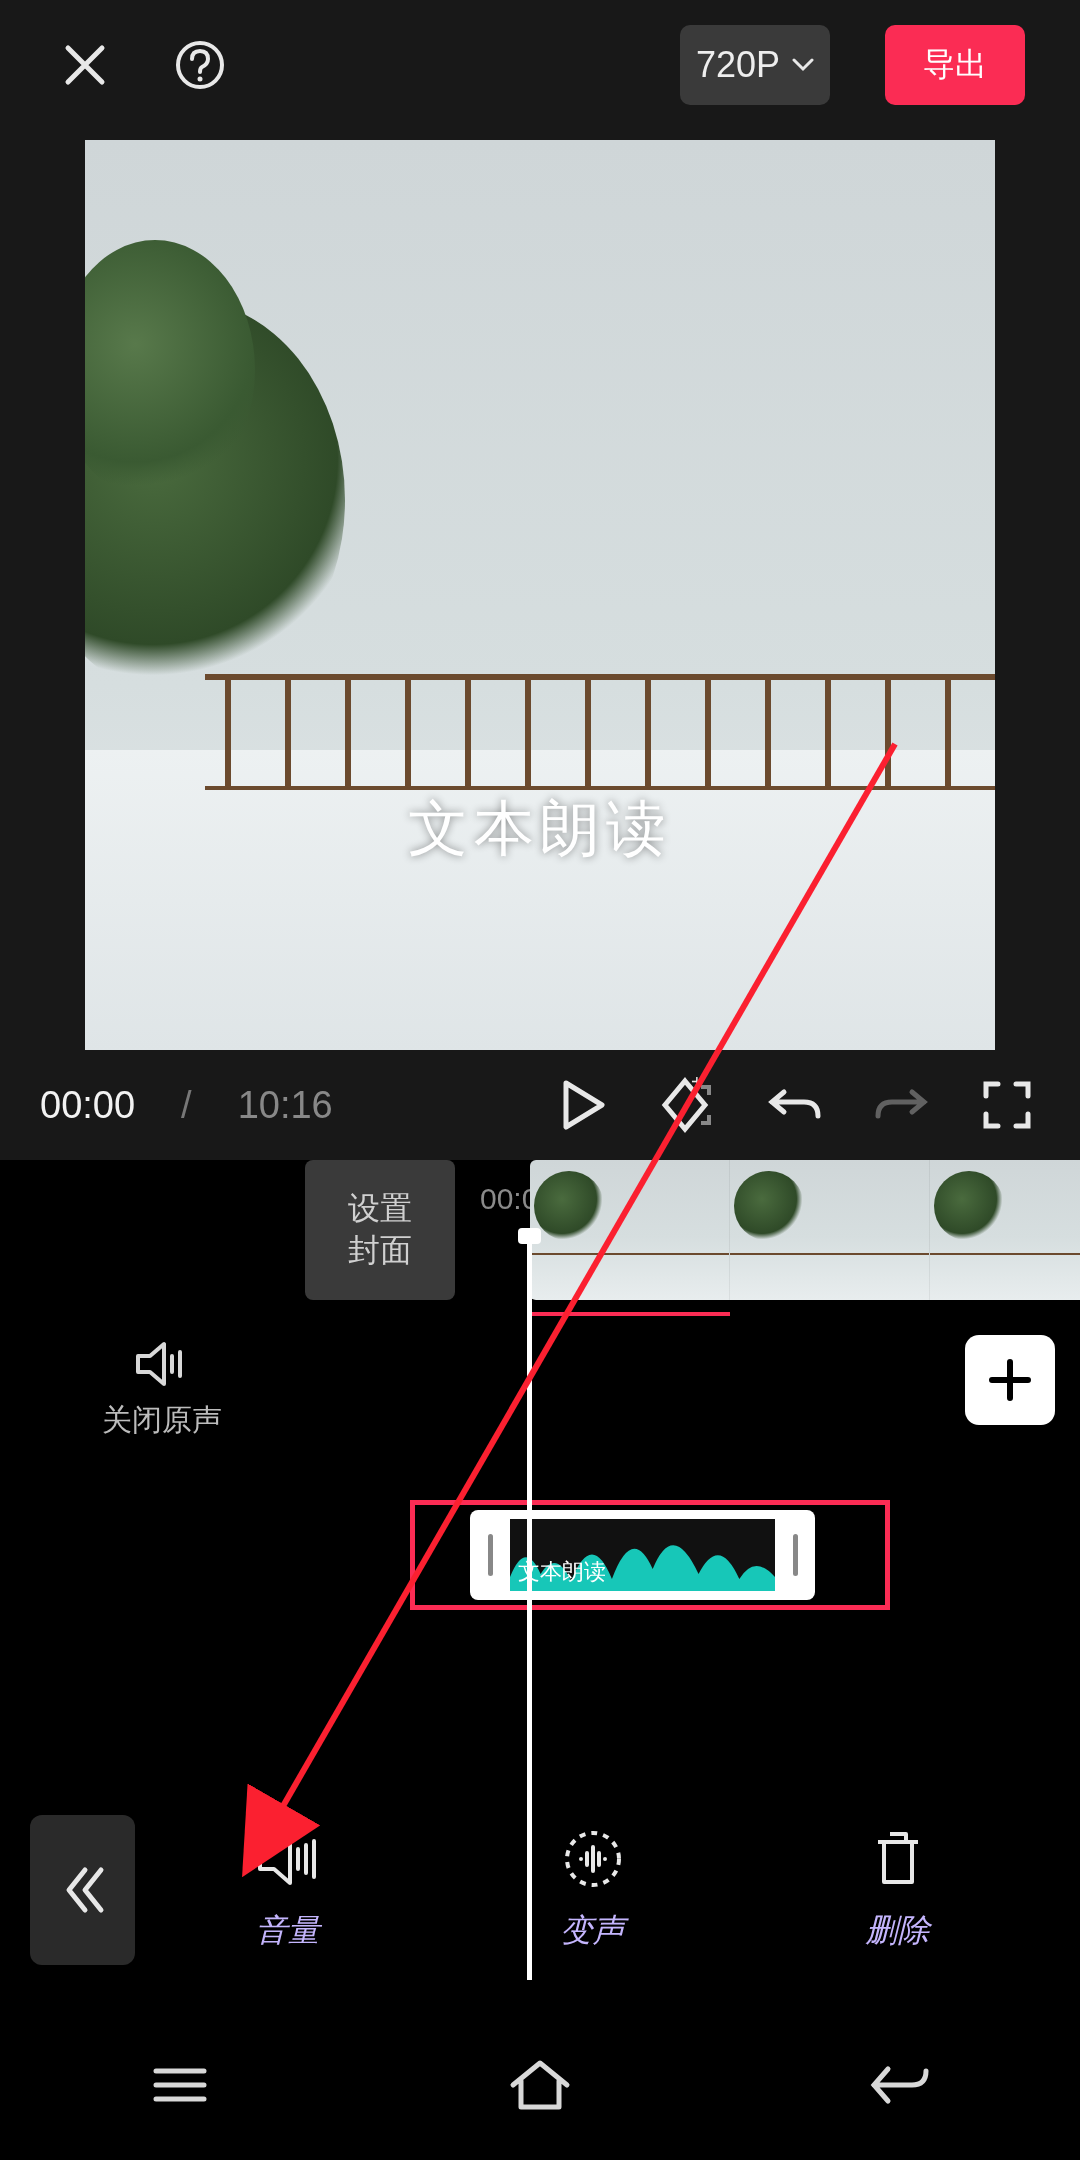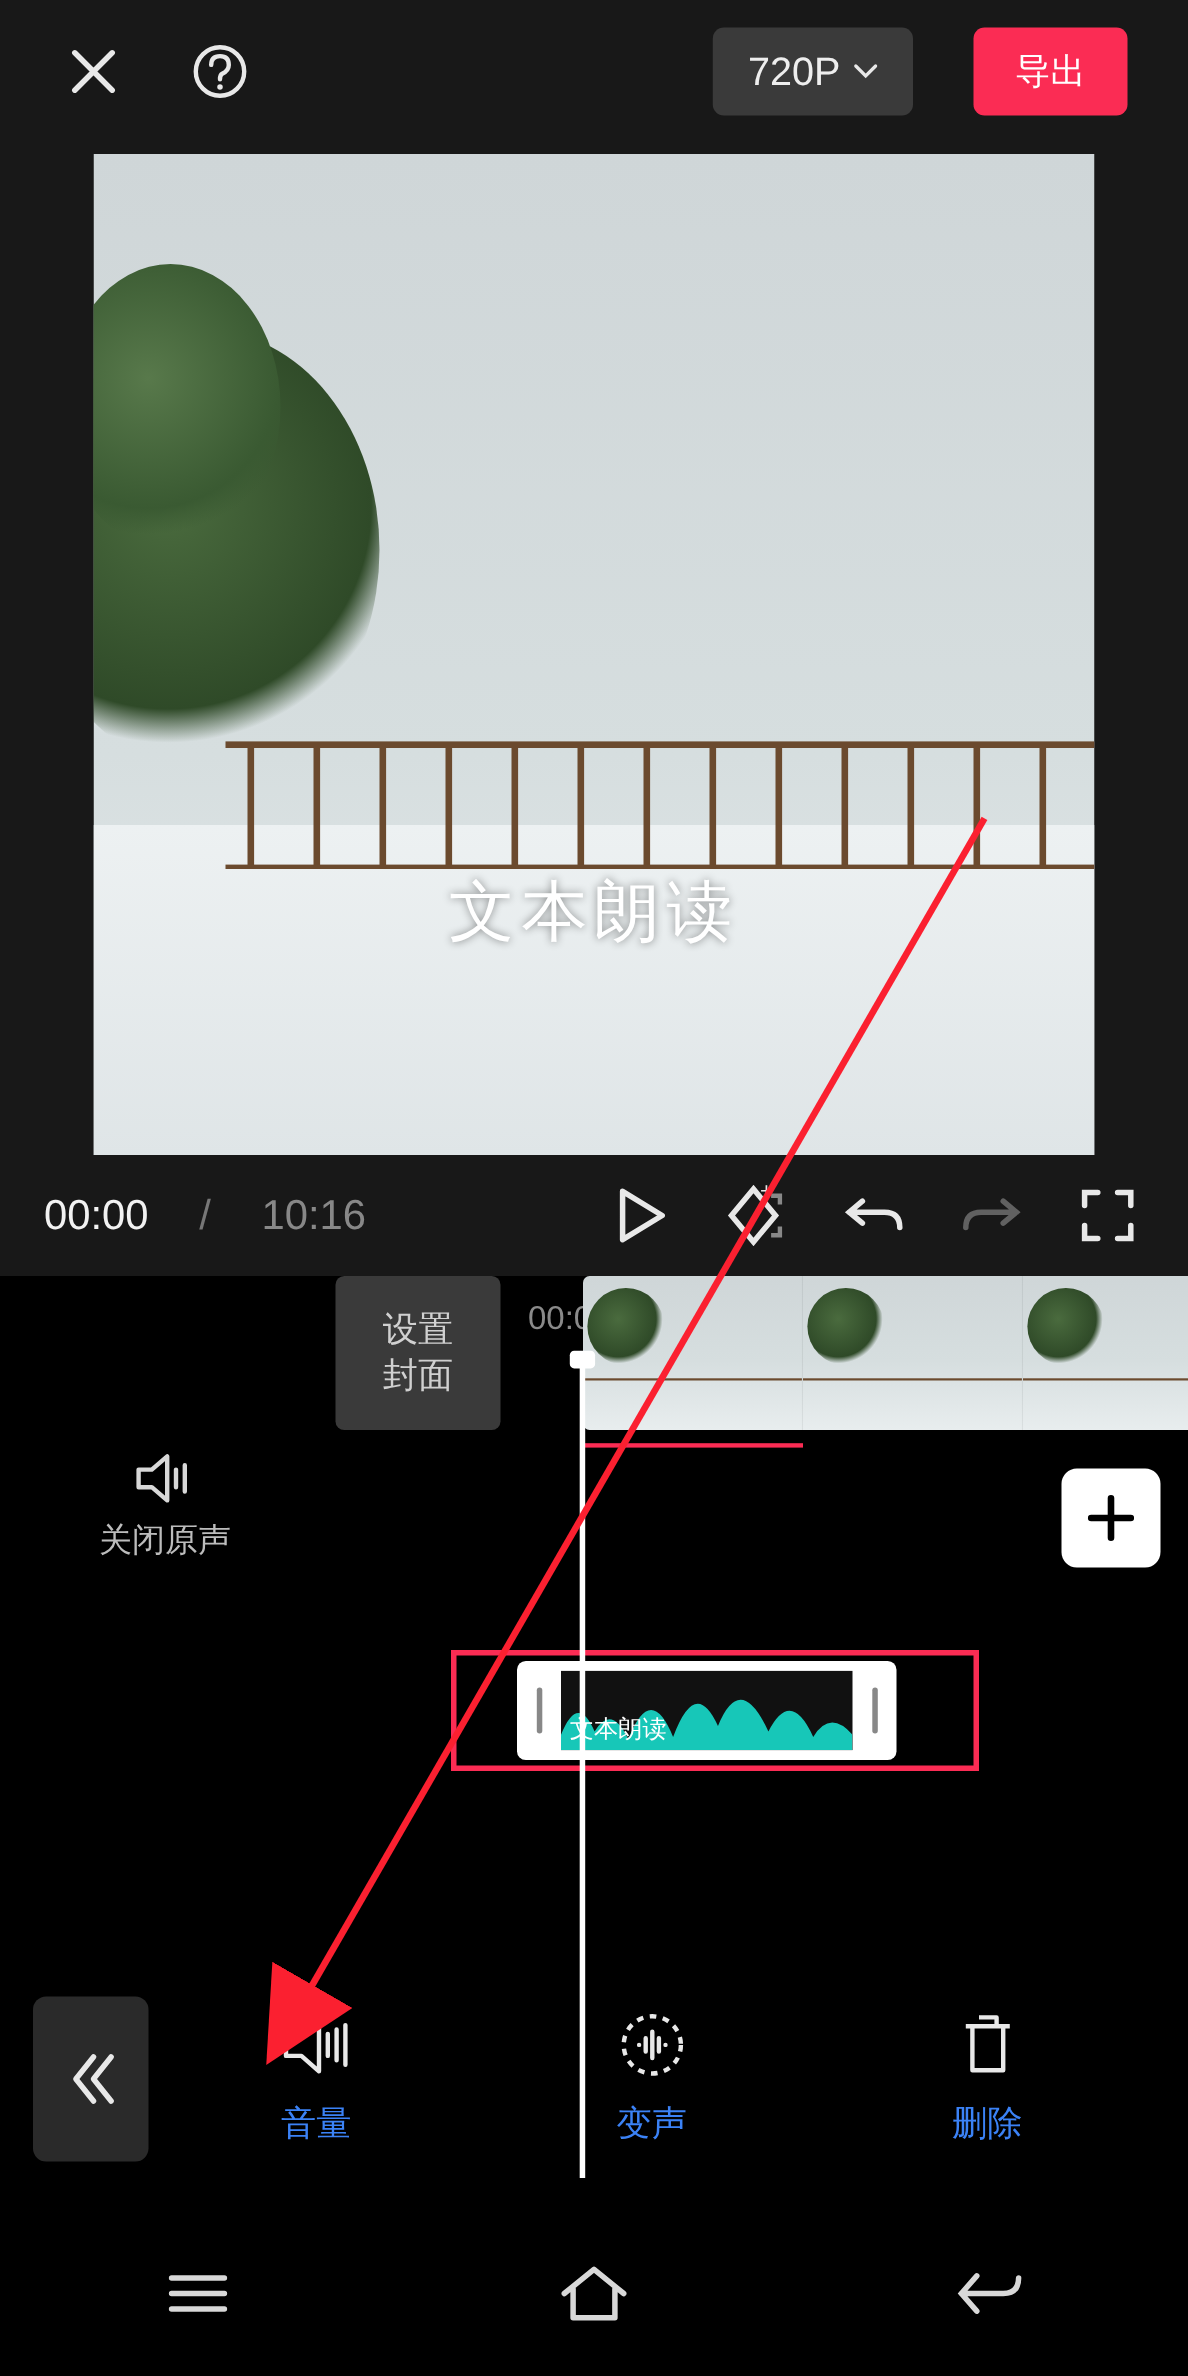--- a/index.html
+++ b/index.html
@@ -3,21 +3,21 @@
 <meta charset="utf-8">
 <style>
   * { box-sizing: border-box; margin: 0; padding: 0; }
   html, body { width: 1080px; height: 2160px; background: #0d0d0d; color: #fff; font-family: -apple-system, "Helvetica Neue", Arial, sans-serif; overflow: hidden; }
   .app { width: 1080px; height: 2160px; display: flex; flex-direction: column; position: relative; }
 
   
   .top-bar { height: 130px; display: flex; align-items: center; padding: 0 55px; gap: 55px; background: #181818; }
   .icon-btn { width: 60px; height: 60px; display: flex; align-items: center; justify-content: center; cursor: pointer; }
   .spacer { flex: 1; }
-  .res-btn { background: #3a3a3a; height: 80px; padding: 0 32px; display: flex; align-items: center; gap: 12px; border-radius: 10px; font-size: 36px; color: #eee; cursor: pointer; }
+  .res-btn { background: #3a3a3a; height: 80px; padding: 0 16px; display: flex; align-items: center; gap: 12px; border-radius: 10px; font-size: 36px; color: #eee; cursor: pointer; }
   .export-btn { background: #fb2c54; height: 80px; padding: 0 38px; display: flex; align-items: center; border-radius: 10px; font-size: 32px; color: #fff; cursor: pointer; }
 
   
   .preview-area { flex: 0 0 auto; background: #181818; padding: 10px 0 0 0; }
   .preview { width: 910px; height: 910px; margin: 0 auto; position: relative; overflow: hidden; }
   .sky { position: absolute; inset: 0; background: linear-gradient(#cfd6d8, #d6dedf 60%, #e4e9ea); }
   .ground { position: absolute; left: 0; right: 0; bottom: 0; height: 300px; background: linear-gradient(#edf1f2, #dfe5e7); }
   .deck { position: absolute; left: 120px; right: 0; bottom: 260px; height: 4px; background: #6b4a2e; }
   .rail { position: absolute; bottom: 260px; width: 6px; height: 110px; background: #6b4a2e; }
   .toprail { position: absolute; left: 120px; right: 0; bottom: 370px; height: 6px; background: #6b4a2e; }
@@ -33,21 +33,21 @@
   .play-row .spacer { flex: 1; }
   .ctrl { width: 66px; height: 66px; display: flex; align-items: center; justify-content: center; cursor: pointer; }
   .ctrl.disabled { opacity: 0.35; pointer-events: none; }
 
   
   .timeline { position: relative; background: #000; flex: 1; overflow: hidden; }
   .ruler { position: absolute; top: 22px; left: 0; right: 0; height: 40px; font-size: 30px; color: #8a8a8a; }
   .ruler span { position: absolute; }
   .ruler .dot { width: 6px; height: 6px; background: #8a8a8a; border-radius: 50%; top: 18px; }
 
-  .track-main { position: absolute; top: 160px; left: 0; right: 0; height: 140px; display: flex; align-items: flex-start; }
+  .track-main { position: absolute; top: 160px; left: 12px; right: 0; height: 140px; display: flex; align-items: center; }
   .mute-col { width: 300px; display: flex; flex-direction: column; align-items: center; gap: 12px; }
   .mute-label { font-size: 30px; color: #bcbcbc; }
   .cover-thumb { position: absolute; left: 305px; width: 150px; height: 140px; background: #3a3a3a; border-radius: 8px; display: flex; align-items: center; justify-content: center; font-size: 32px; color: #d0d0d0; line-height: 1.3; text-align: left; cursor: pointer; }
   .clip-strip { position: absolute; left: 530px; height: 140px; width: 900px; display: flex; border-radius: 6px; overflow: hidden; }
   .clip-frame { flex: 0 0 200px; height: 100%; background: linear-gradient(#cfd6d8 0%, #d6dedf 55%, #e8edee 100%); position: relative; border-right: 1px solid rgba(0,0,0,0.06); }
   .clip-frame::after { content: ""; position: absolute; left: 2%; top: 8%; width: 35%; height: 50%; background: radial-gradient(circle at 40% 40%, #4a6b3e 0%, #2f4a28 58%, transparent 68%); border-radius: 50%; }
   .clip-frame::before { content: ""; position: absolute; left: 0; right: 0; bottom: 32%; height: 2px; background: #6b4a2e; }
   .red-line { position: absolute; left: 530px; top: 152px; width: 200px; height: 4px; background: #fb2c54; }
   .add-btn { position: absolute; right: 25px; top: 175px; width: 90px; height: 90px; background: #fff; border-radius: 14px; display: flex; align-items: center; justify-content: center; font-size: 58px; color: #000; cursor: pointer; }
 
@@ -60,21 +60,21 @@
   .wave { position: absolute; bottom: 0; width: 100%; height: 100%; }
   .wave-label { position: absolute; left: 8px; bottom: 4px; font-size: 22px; color: #fff; z-index: 2; }
 
   .playhead { position: absolute; left: 527px; top: 70px; width: 5px; height: 750px; background: #fff; }
   .playhead::before { content: ""; position: absolute; top: -2px; left: -9px; width: 23px; height: 16px; background: #fff; border-radius: 4px; }
 
   
   .tools { position: absolute; left: 0; right: 0; bottom: 170px; height: 200px; display: flex; align-items: center; padding: 0 30px 0 30px; gap: 0; }
   .back-chip { width: 105px; height: 150px; background: #2a2a2a; border-radius: 12px; display: flex; align-items: center; justify-content: center; cursor: pointer; }
   .tool { flex: 1; display: flex; flex-direction: column; align-items: center; gap: 18px; cursor: pointer; }
-  .tool-label { font-size: 32px; color: #3b82f6; }
+  .tool-label { font-size: 32px; color: #c4b5fd; font-style: italic; }
   .tool-icon { width: 64px; height: 64px; display: flex; align-items: center; justify-content: center; }
 
   
   .sys-nav { position: absolute; bottom: 0; left: 0; right: 0; height: 150px; display: flex; align-items: center; justify-content: space-around; }
   .sys-btn { width: 90px; height: 90px; display: flex; align-items: center; justify-content: center; cursor: pointer; }
 
   
   .arrow-svg { position: absolute; inset: 0; pointer-events: none; z-index: 50; }
 
   svg { display: block; }

